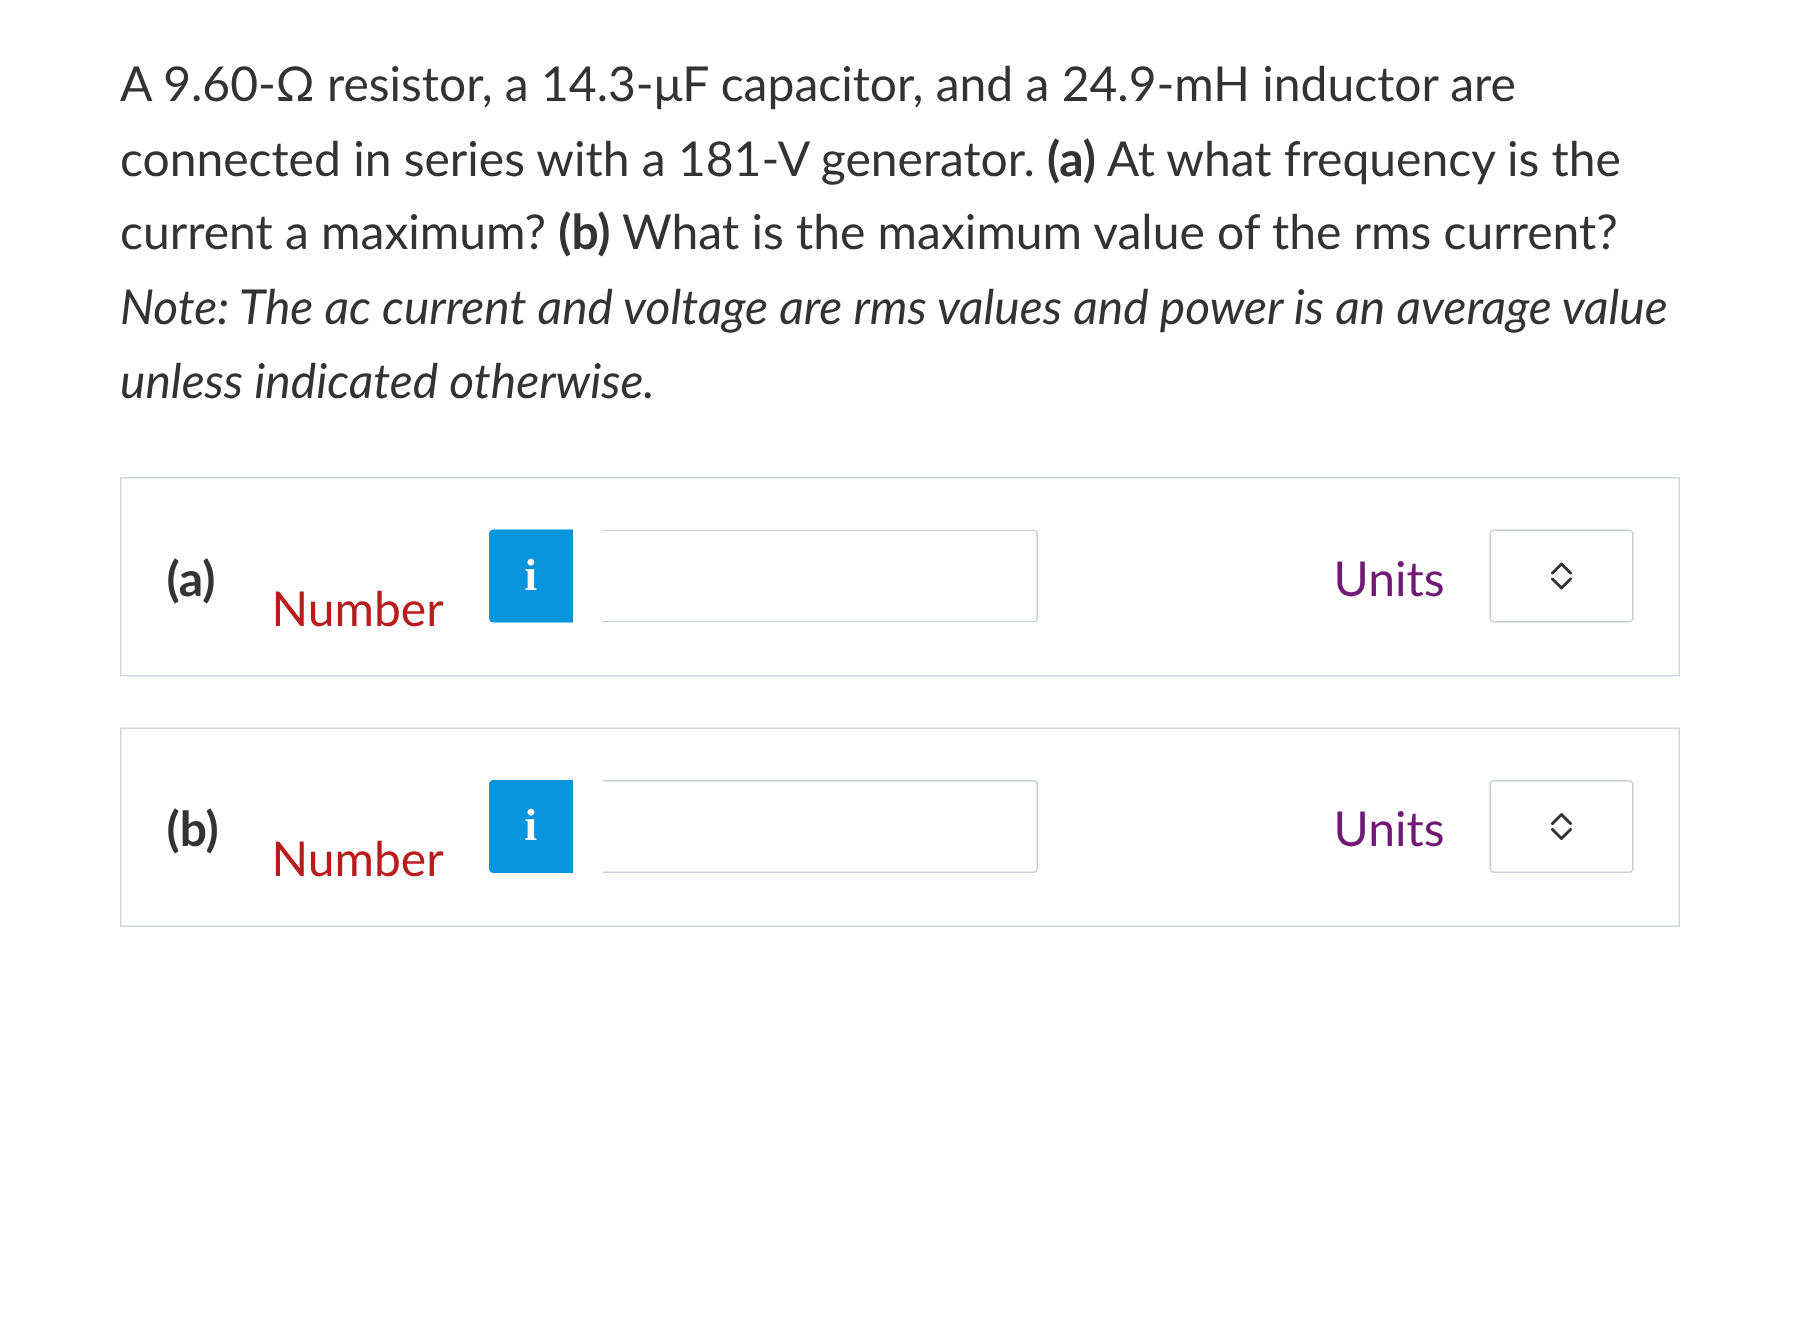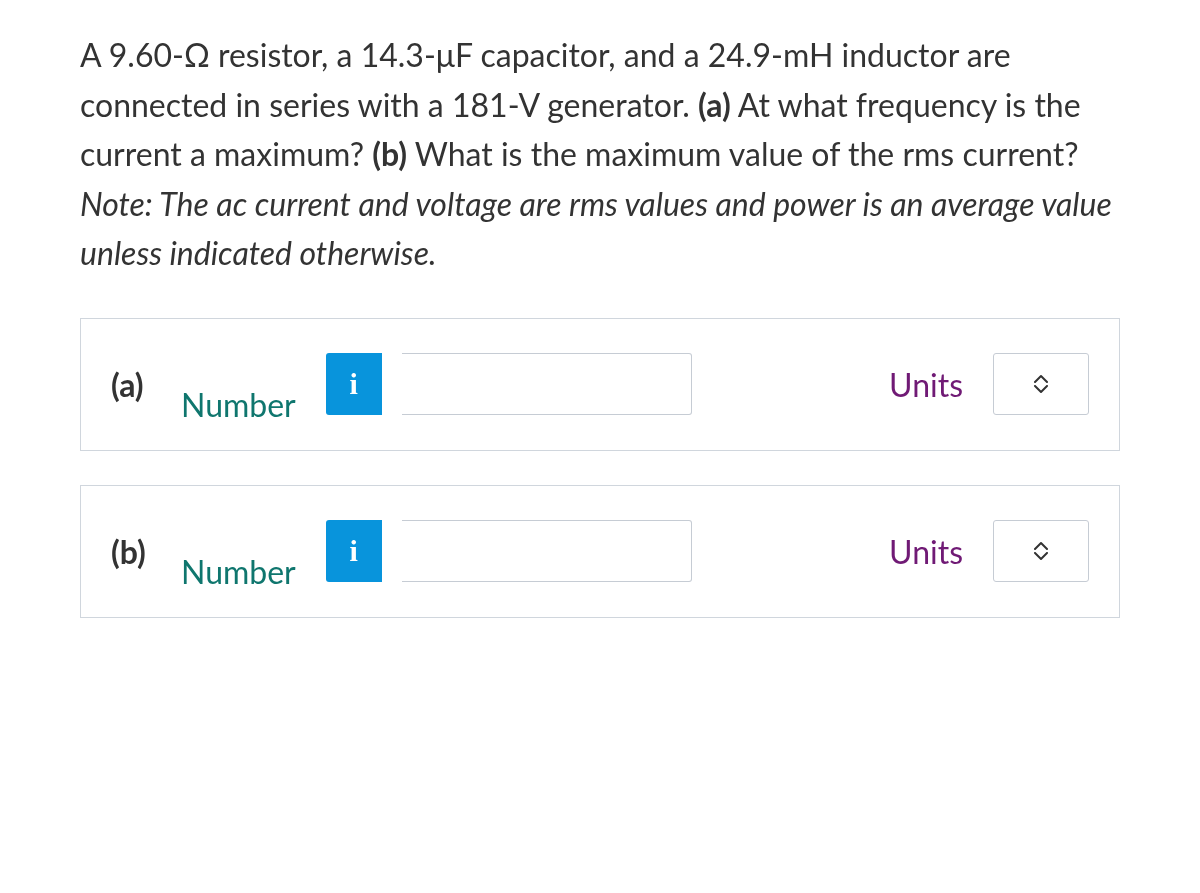--- a/index.html
+++ b/index.html
@@ -32,21 +32,21 @@
     gap: 20px;
   }
   .part-label {
     font-size: 32px;
     font-weight: 700;
     color: #333;
     min-width: 50px;
   }
   .num-label {
     font-size: 32px;
-    color: #0f766e;
+    color: #b91c1c;
     margin-right: 10px;
     margin-top: 40px;
   }
   .info-btn {
     width: 56px;
     height: 62px;
     background: #0894dc;
     color: #fff;
     font-family: "Georgia", serif;
     font-weight: 700;

